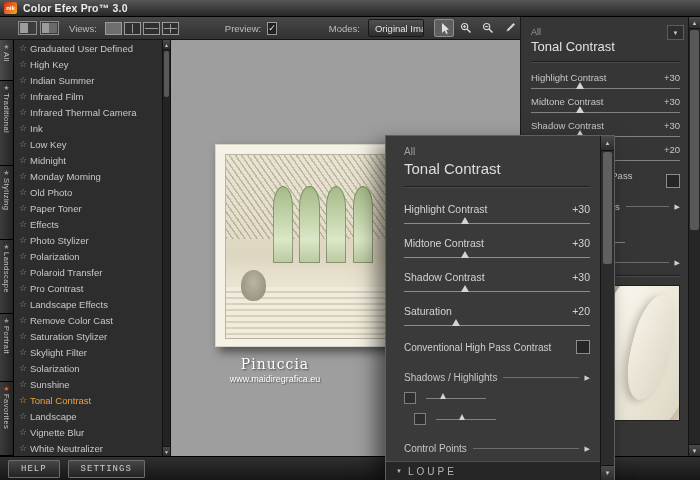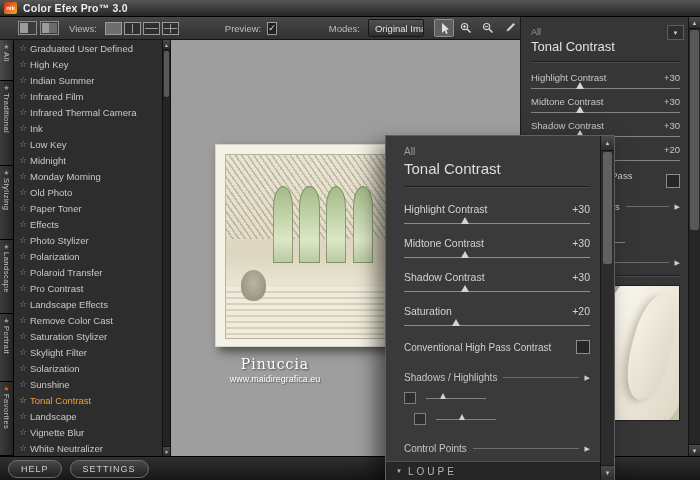--- a/index.html
+++ b/index.html
@@ -160,23 +160,23 @@
   .fl-scroll{position:absolute;right:0;top:0;bottom:0;width:14px;background:#2c2c2c;
              border-left:1px solid #151515;box-sizing:border-box;}
   .fl-scroll .sb-arrow{height:14px;font-size:6px;}
   .fl-thumb{position:absolute;left:2px;right:2px;top:16px;height:112px;background:#606060;border-radius:2px;}
   .fl-scroll .sb-arrow.bottom{position:absolute;bottom:0;left:0;right:0;}
 
   
   .footer{position:absolute;left:0;bottom:0;width:700px;height:24px;
           background:linear-gradient(#303030,#161616);border-top:1px solid #000;box-sizing:border-box;
           display:flex;align-items:center;padding:0 8px;gap:8px;}
-  .fbtn{height:16px;padding:0 12px;border:1px solid #6c6c6c;border-radius:9px;
+  .fbtn{height:16px;padding:0 12px;border:1px solid #6c6c6c;border-radius:1px;
         background:linear-gradient(#474747,#222);color:#cfcfcf;font-size:9px;letter-spacing:1px;
-        display:flex;align-items:center;}
+        display:flex;align-items:center;font-family:Liberation Mono, monospace;}
   .ok-btn{margin-left:auto;width:76px;height:18px;border:1px solid #8a6a3a;border-radius:3px;
           background:linear-gradient(#5c5c5c,#262626);color:#eaeaea;font-size:10px;font-weight:bold;
           display:flex;align-items:center;justify-content:center;
           box-shadow:0 0 8px rgba(240,150,40,.35);}
 </style>
 </head>
 <body>
 
 <div id="app">
 

